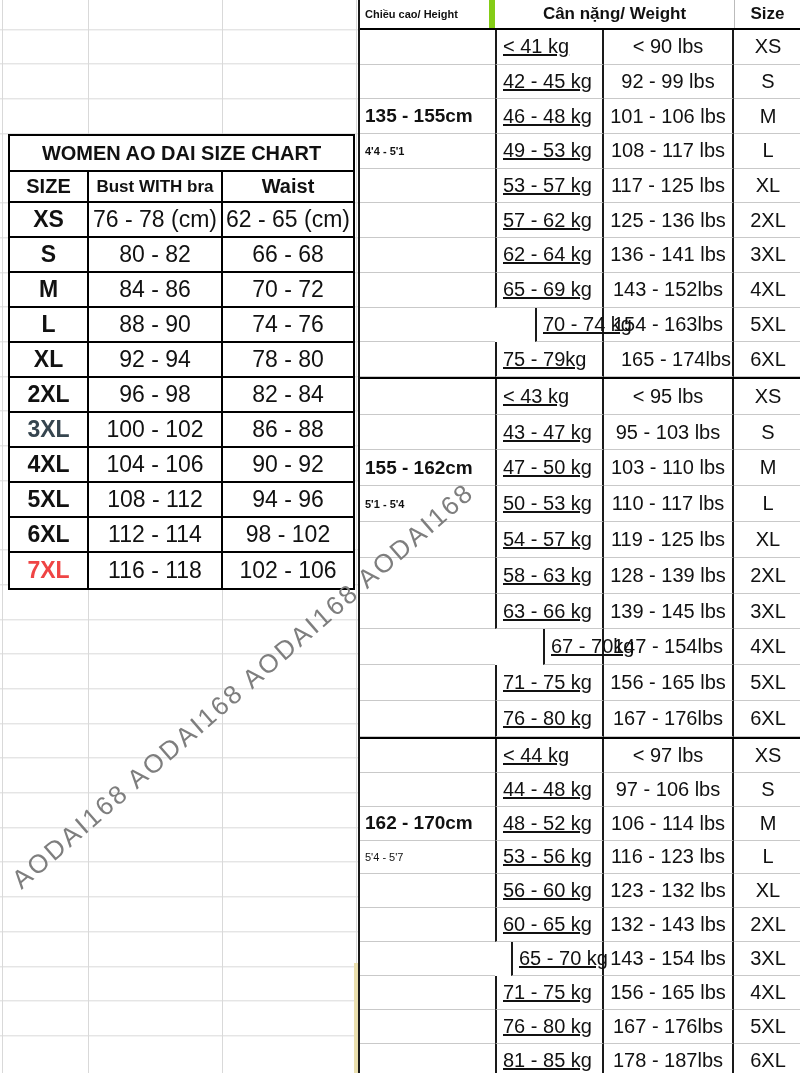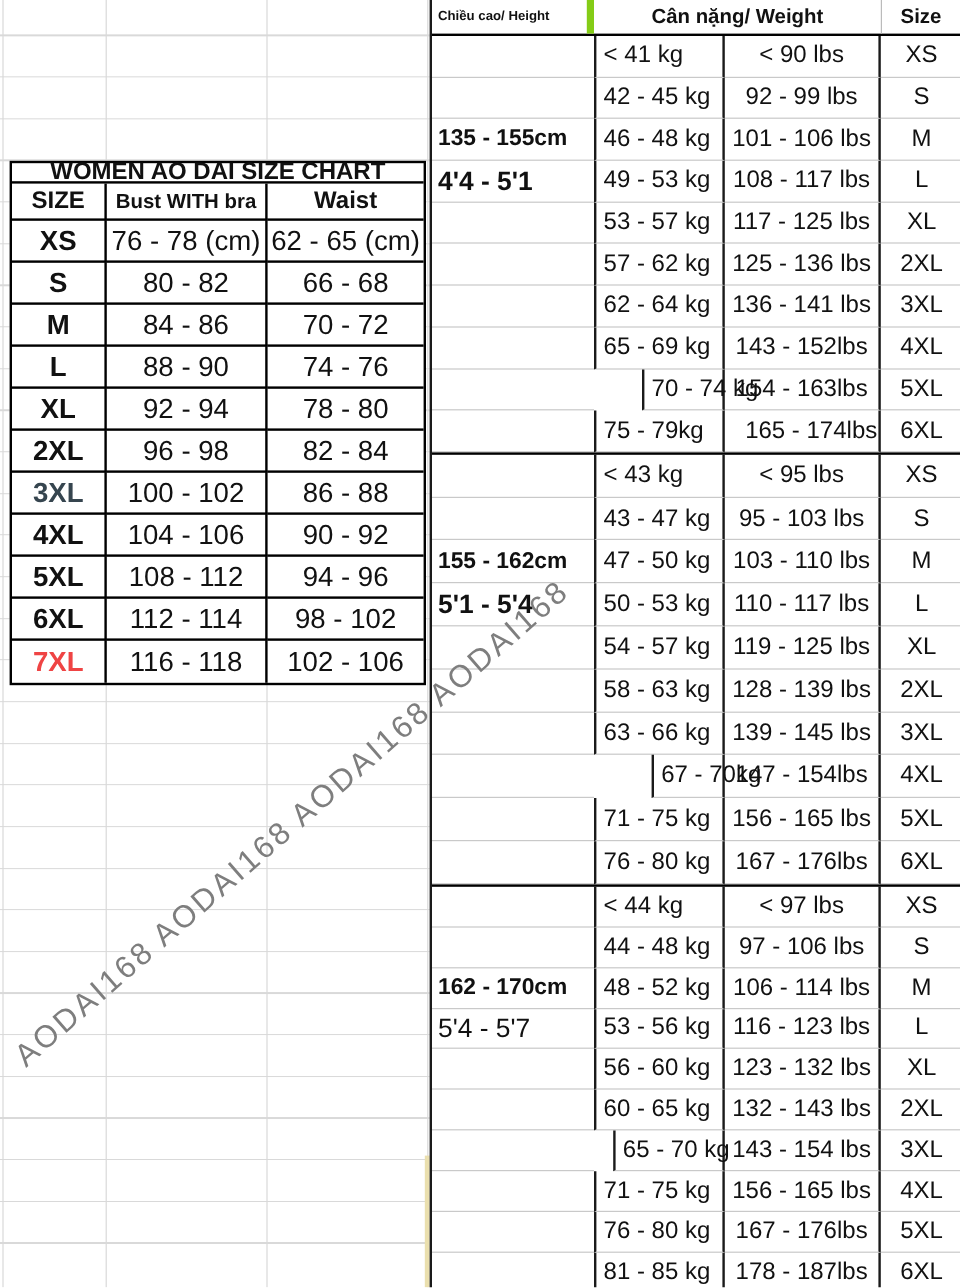--- a/index.html
+++ b/index.html
@@ -49,21 +49,21 @@
   
   .ltable {
     position: absolute;
     left: 8px; top: 134px; width: 347px;
     background: #fff;
     border: 2px solid #000;
     box-sizing: border-box;
     z-index: 10;
   }
   .lt-title {
-    height: 17px;
+    height: 36px;
     display: flex; align-items: center; justify-content: center;
     font-weight: bold; font-size: 20px;
     border-bottom: 2px solid #000;
     box-sizing: border-box;
   }
   .lt-row {
     display: grid;
     grid-template-columns: 79px 134px 130px;
     box-sizing: border-box;
   }
@@ -127,26 +127,27 @@
   .rsection.divided { border-top: 2px solid #000; }
   .rsection > div {
     border-bottom: 1px solid #c9c9c9;
     display: flex; align-items: center;
     box-sizing: border-box;
     overflow: visible; white-space: nowrap;
     font-size: 20px;
   }
   .rsection .hc { padding-left: 5px; text-align: right; }
   .rsection .hc.cm { font-weight: bold; font-size: 19px; }
-  .rsection .hc.ft { font-size: 22px; }
+  .rsection .hc.ft { font-size: 11px; }
   .rsection .hc.ft.bold { font-weight: bold; }
   .rsection .kg {
     border-left: 2px solid #1a1a1a;
     border-right: 2px solid #1a1a1a;
     padding-left: 6px;
+    text-decoration: underline;
   }
   .rsection .lbs {
     border-right: 2px solid #1a1a1a;
     justify-content: center;
   }
   .rsection .sz { justify-content: center; }
 </style>
 </head>
 <body>
 

